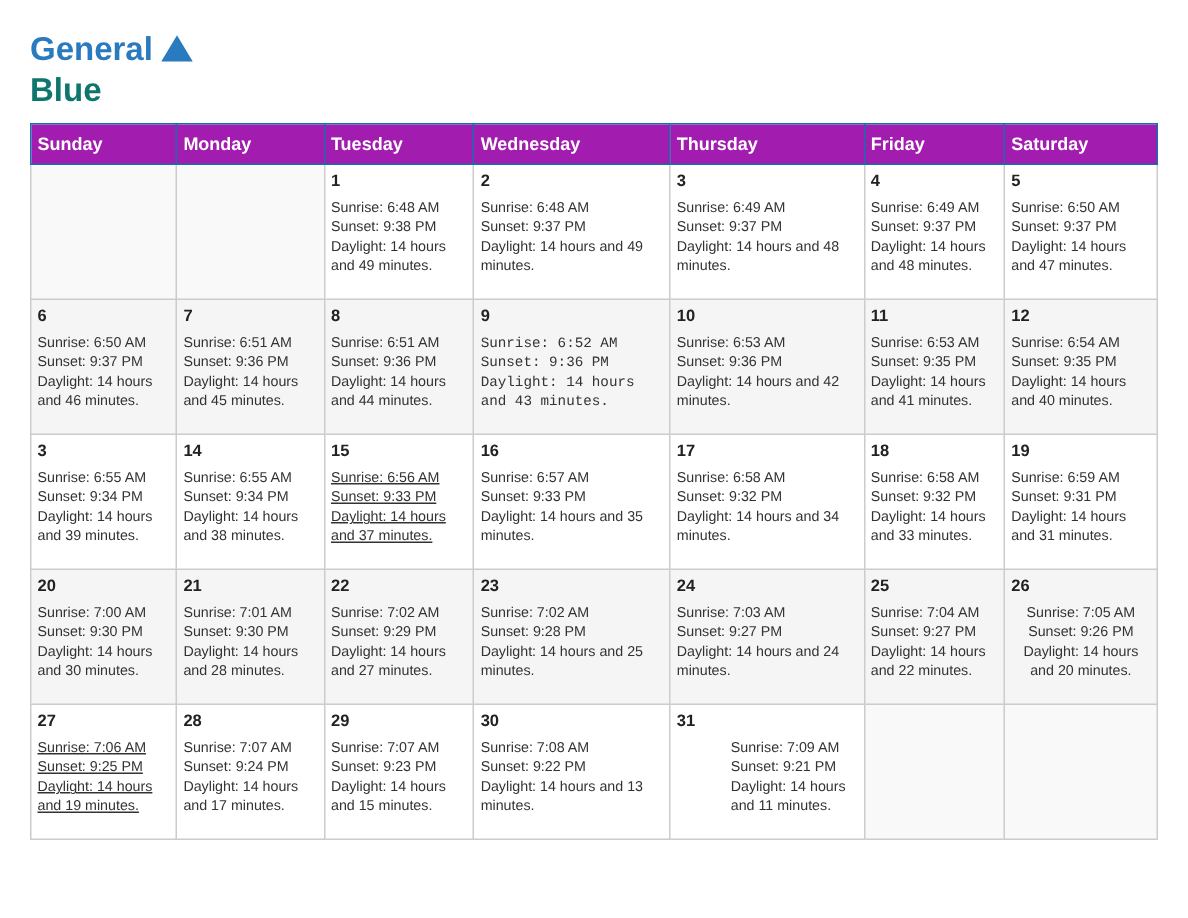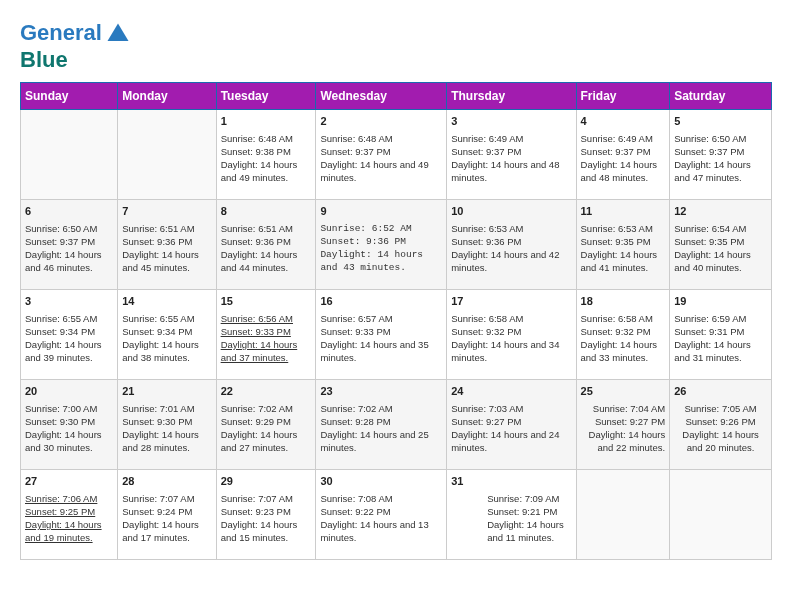--- a/index.html
+++ b/index.html
@@ -270,21 +270,21 @@
 Daylight: 14 hours and 25 minutes.</div>
         </td>
         <td>
           <span class="day-num">24</span>
           <div class="day-info" style="white-space: pre-line;">Sunrise: 7:03 AM
 Sunset: 9:27 PM
 Daylight: 14 hours and 24 minutes.</div>
         </td>
         <td>
           <span class="day-num">25</span>
-          <div class="day-info" style="white-space: pre-line; text-align: right;">Sunrise: 7:04 AM
+          <div class="day-info" style="white-space: pre-line;">Sunrise: 7:04 AM
 Sunset: 9:27 PM
 Daylight: 14 hours and 22 minutes.</div>
         </td>
         <td>
           <span class="day-num">26</span>
           <div class="day-info" style="white-space: pre-line; text-align: center;">Sunrise: 7:05 AM
 Sunset: 9:26 PM
 Daylight: 14 hours and 20 minutes.</div>
         </td>
       </tr>

